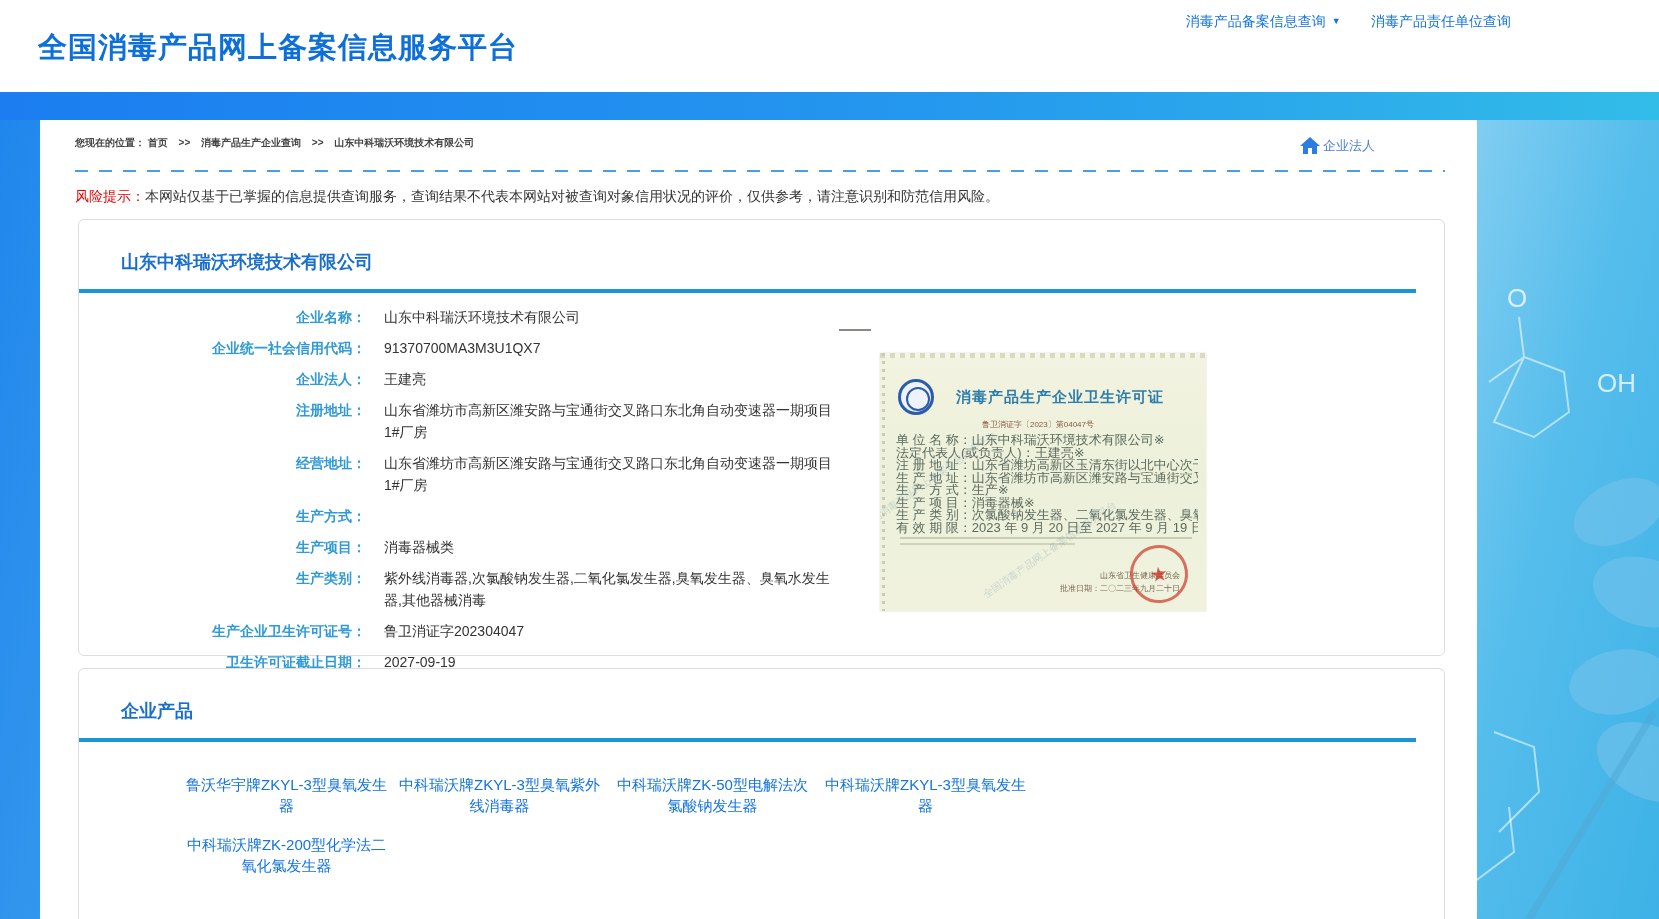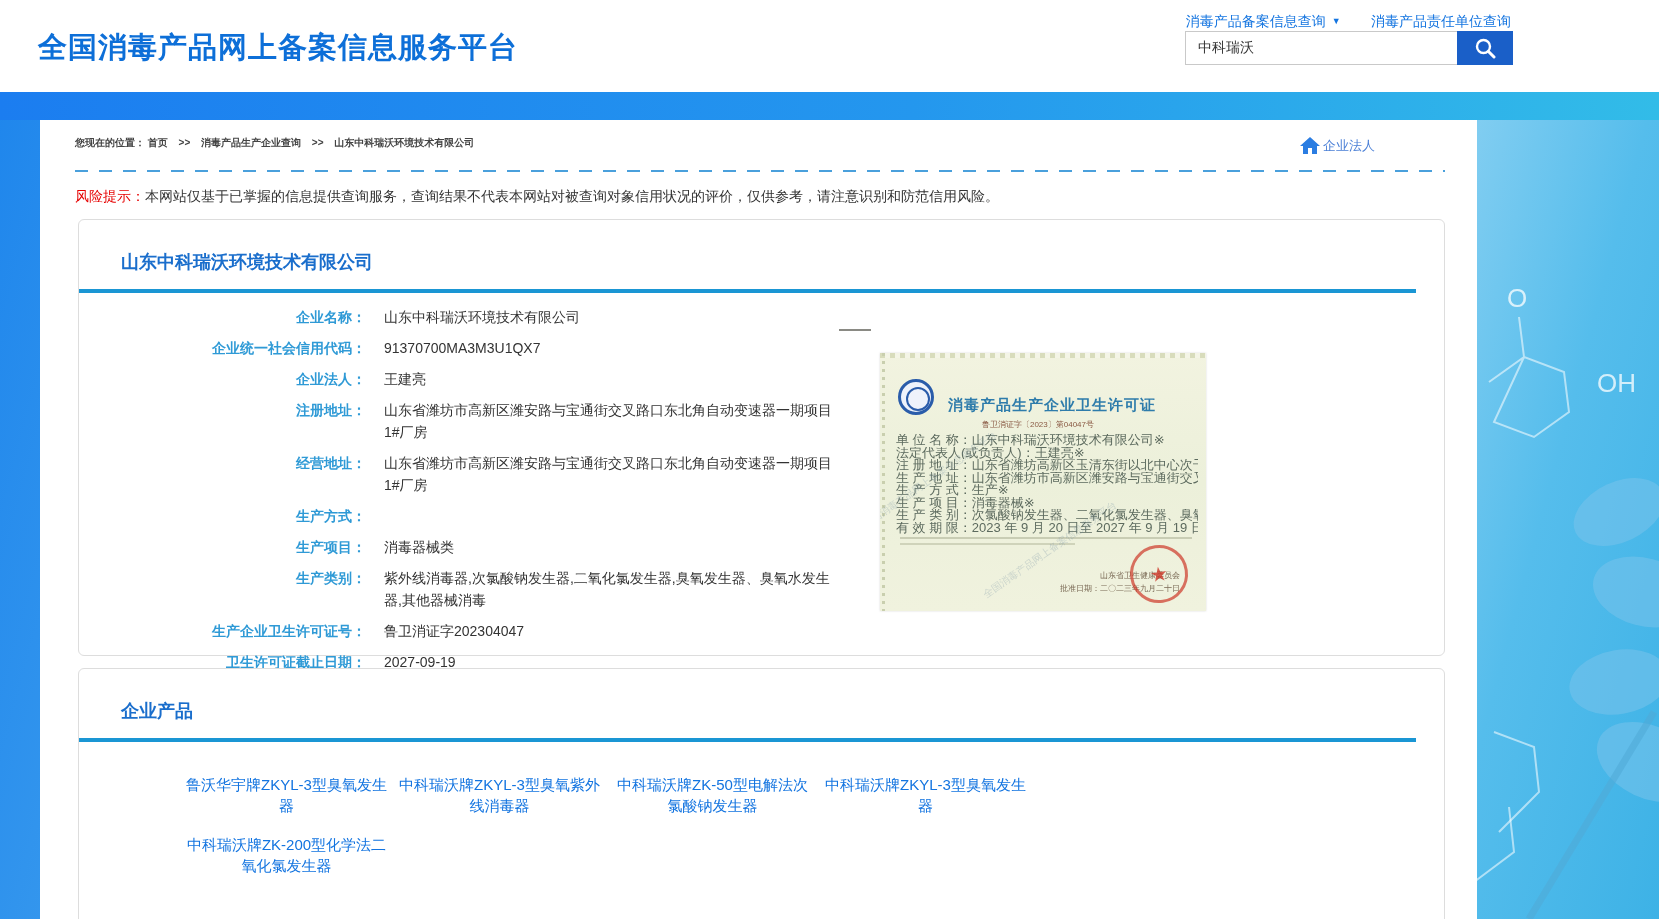--- a/index.html
+++ b/index.html
@@ -179,21 +179,21 @@
   .cert-perf {
     position: absolute;
     left: 2px; top: 0; bottom: 0; width: 3px;
     background: repeating-linear-gradient(180deg, #c9cfae 0 3px, transparent 3px 8px);
   }
   .cert-deckle {
     position: absolute;
     left: 0; right: 0; top: 0; height: 5px;
     background: repeating-linear-gradient(90deg, #d8dcbc 0 5px, #f4f5e6 5px 10px);
   }
-  .cert-head { display: flex; align-items: flex-end; margin: 26px 10px 4px 18px; }
+  .cert-head { display: flex; align-items: center; margin: 26px 10px 4px 18px; gap: 8px; }
   .cert-emblem {
     width: 36px; height: 36px; flex: 0 0 auto;
     border: 3px solid #2a5caa;
     border-radius: 50%;
     position: relative;
     background: #eef2fb;
   }
   .cert-emblem::after {
     content: "";
     position: absolute; left: 5px; top: 5px;
@@ -304,29 +304,20 @@
   </div>
 
   <div class="band"></div>
 
   <header class="topbar">
     <h1 class="site-title">全国消毒产品网上备案信息服务平台</h1>
     <nav class="top-links">
       <a class="top-link"><span>消毒产品备案信息查询</span><span class="caret">▼</span></a>
       <a class="top-link">消毒产品责任单位查询</a>
     </nav>
-    <div class="searchbar">
-      <input class="search-input" type="text" value="中科瑞沃" style="">
-      <button class="search-btn">
-        <svg width="22" height="22" viewBox="0 0 22 22">
-          <circle cx="9.5" cy="9.5" r="6.5" fill="none" stroke="#ffffff" stroke-width="2.4"></circle>
-          <path d="M14.5 14.5 L20 20" stroke="#ffffff" stroke-width="3" stroke-linecap="round"></path>
-        </svg>
-      </button>
-    </div>
   </header>
 
   <main class="panel">
 
     <div class="crumb-row">
       <div class="breadcrumb">
         <span>您现在的位置：</span>
         <a>首页</a>
         <span class="sep">&gt;&gt;</span>
         <a>消毒产品生产企业查询</a>

